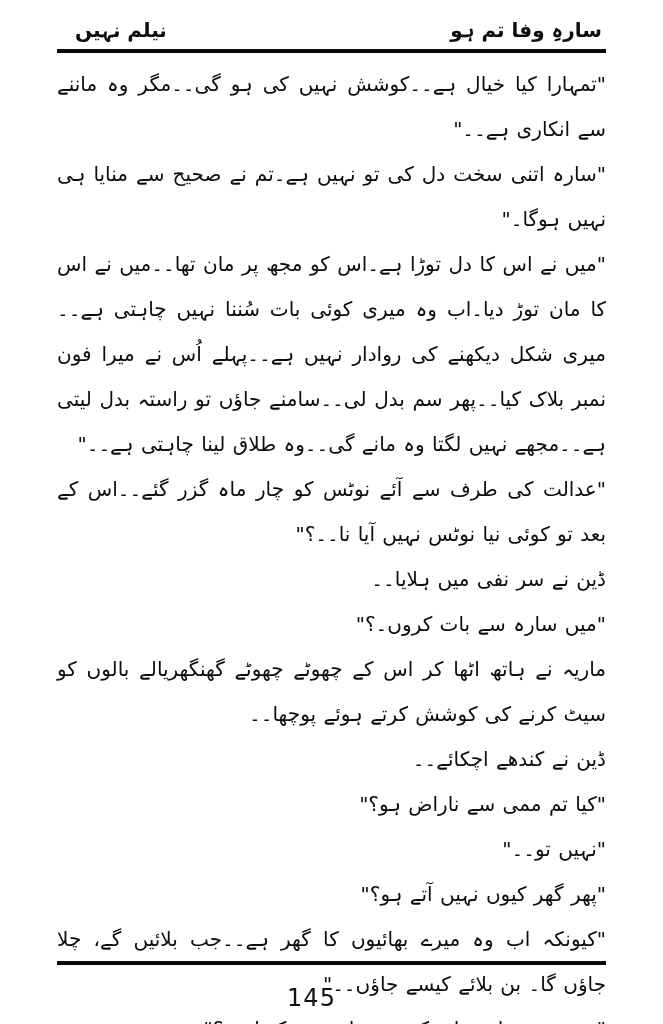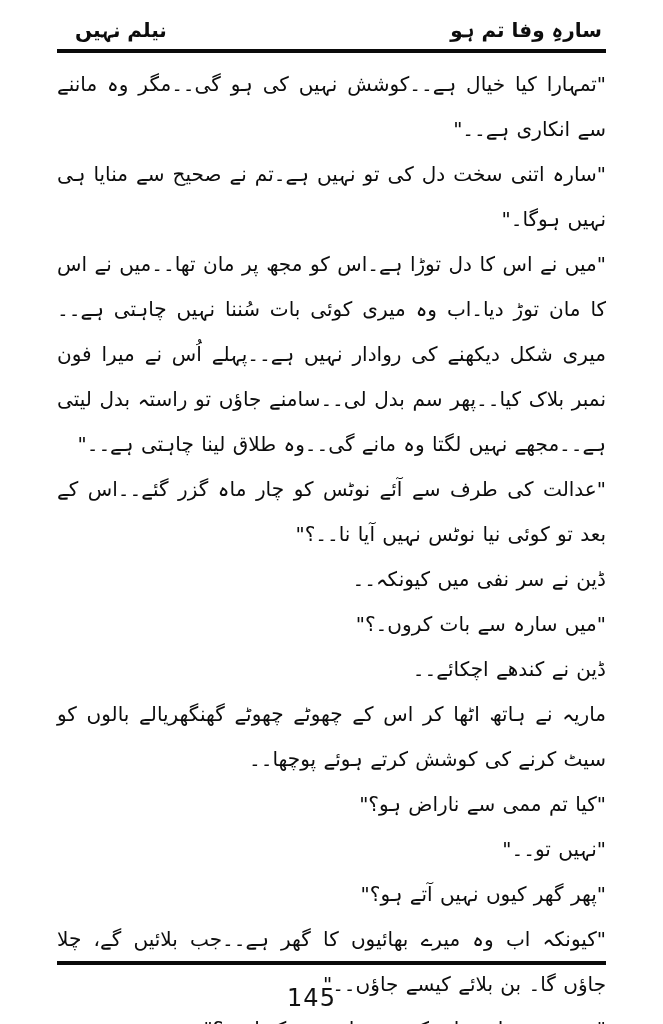--- a/index.html
+++ b/index.html
@@ -87,24 +87,24 @@
     </div>
 
     <div class="header-rule"></div>
 
     <div class="body-text">
 
     <p class="para">"تمہارا کیا خیال ہے۔۔کوشش نہیں کی ہو گی۔۔مگر وہ ماننے سے انکاری ہے۔۔"</p>
         <p class="para">"سارہ اتنی سخت دل کی تو نہیں ہے۔تم نے صحیح سے منایا ہی نہیں ہوگا۔"</p>
         <p class="para">"میں نے اس کا دل توڑا ہے۔اس کو مجھ پر مان تھا۔۔میں نے اس کا مان توڑ دیا۔اب وہ میری کوئی بات سُننا نہیں چاہتی ہے۔۔میری شکل دیکھنے کی روادار نہیں ہے۔۔پہلے اُس نے میرا فون نمبر بلاک کیا۔۔پھر سم بدل لی۔۔سامنے جاؤں تو راستہ بدل لیتی ہے۔۔مجھے نہیں لگتا وہ مانے گی۔۔وہ طلاق لینا چاہتی ہے۔۔"</p>
         <p class="para">"عدالت کی طرف سے آئے نوٹس کو چار ماہ گزر گئے۔۔اس کے بعد تو کوئی نیا نوٹس نہیں آیا نا۔۔؟"</p>
-        <p class="para">ڈین نے سر نفی میں کیونکہ۔۔</p>
+        <p class="para">ڈین نے سر نفی میں ہلایا۔۔</p>
         <p class="para">"میں سارہ سے بات کروں۔؟"</p>
+        <p class="para">ماریہ نے ہاتھ اٹھا کر اس کے چھوٹے چھوٹے گھنگھریالے بالوں کو سیٹ کرنے کی کوشش کرتے ہوئے پوچھا۔۔</p>
         <p class="para">ڈین نے کندھے اچکائے۔۔</p>
-        <p class="para">ماریہ نے ہاتھ اٹھا کر اس کے چھوٹے چھوٹے گھنگھریالے بالوں کو سیٹ کرنے کی کوشش کرتے ہوئے پوچھا۔۔</p>
         <p class="para">"کیا تم ممی سے ناراض ہو؟"</p>
         <p class="para">"نہیں تو۔۔"</p>
         <p class="para">"پھر گھر کیوں نہیں آتے ہو؟"</p>
         <p class="para">"کیونکہ اب وہ میرے بھائیوں کا گھر ہے۔۔جب بلائیں گے، چلا جاؤں گا۔ بن بلائے کیسے جاؤں۔۔"</p>
         <p class="para">"ممی سے ملنے جانے کو بھی دل نہیں کرتا ہے؟"</p>
       </div>
 
   </div>
 
   <div class="footer-rule"></div>

